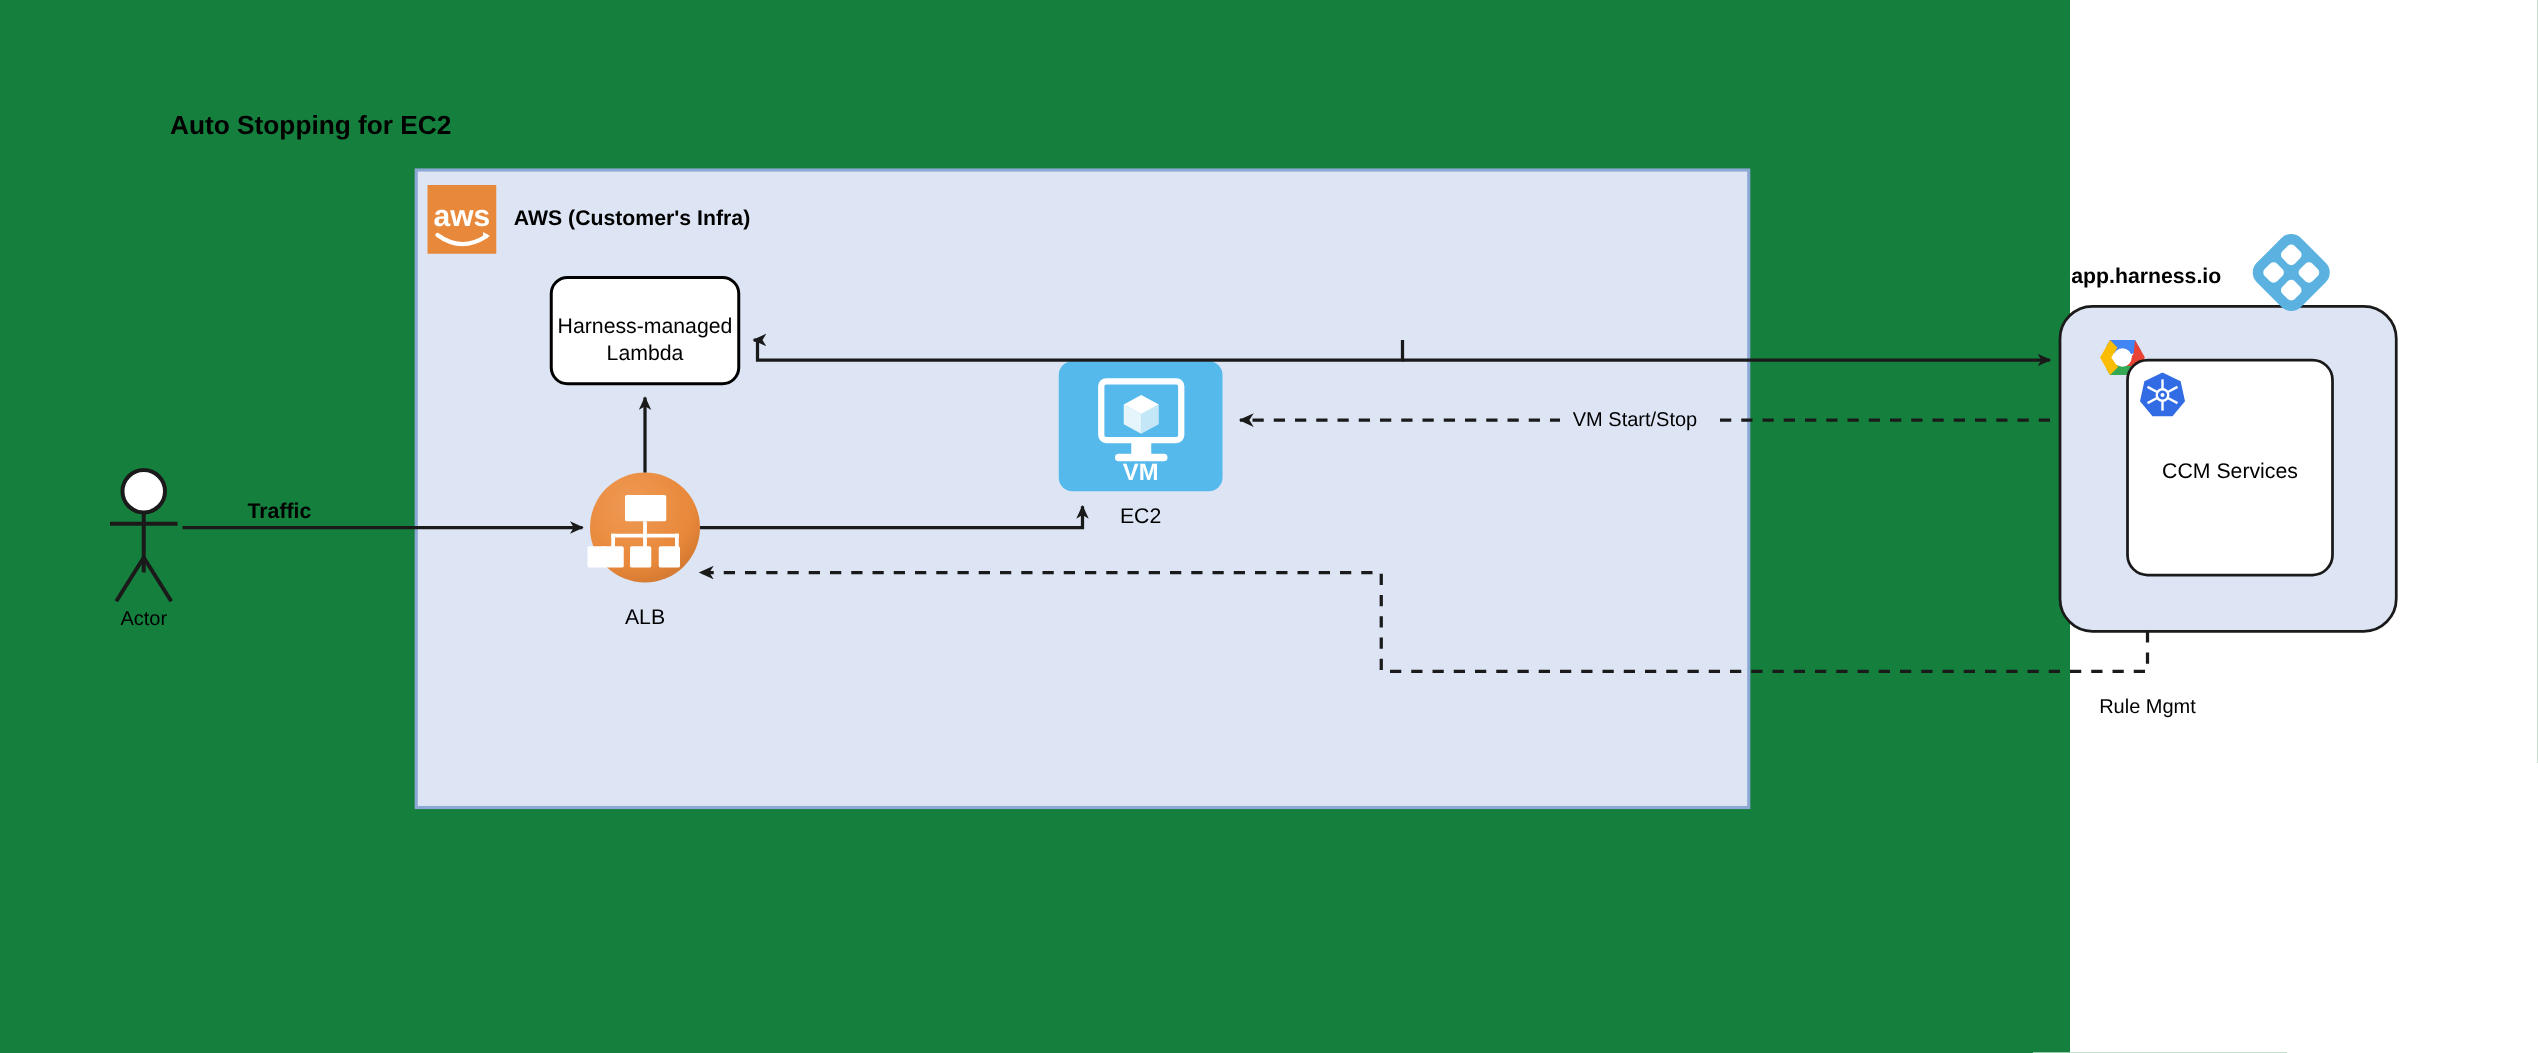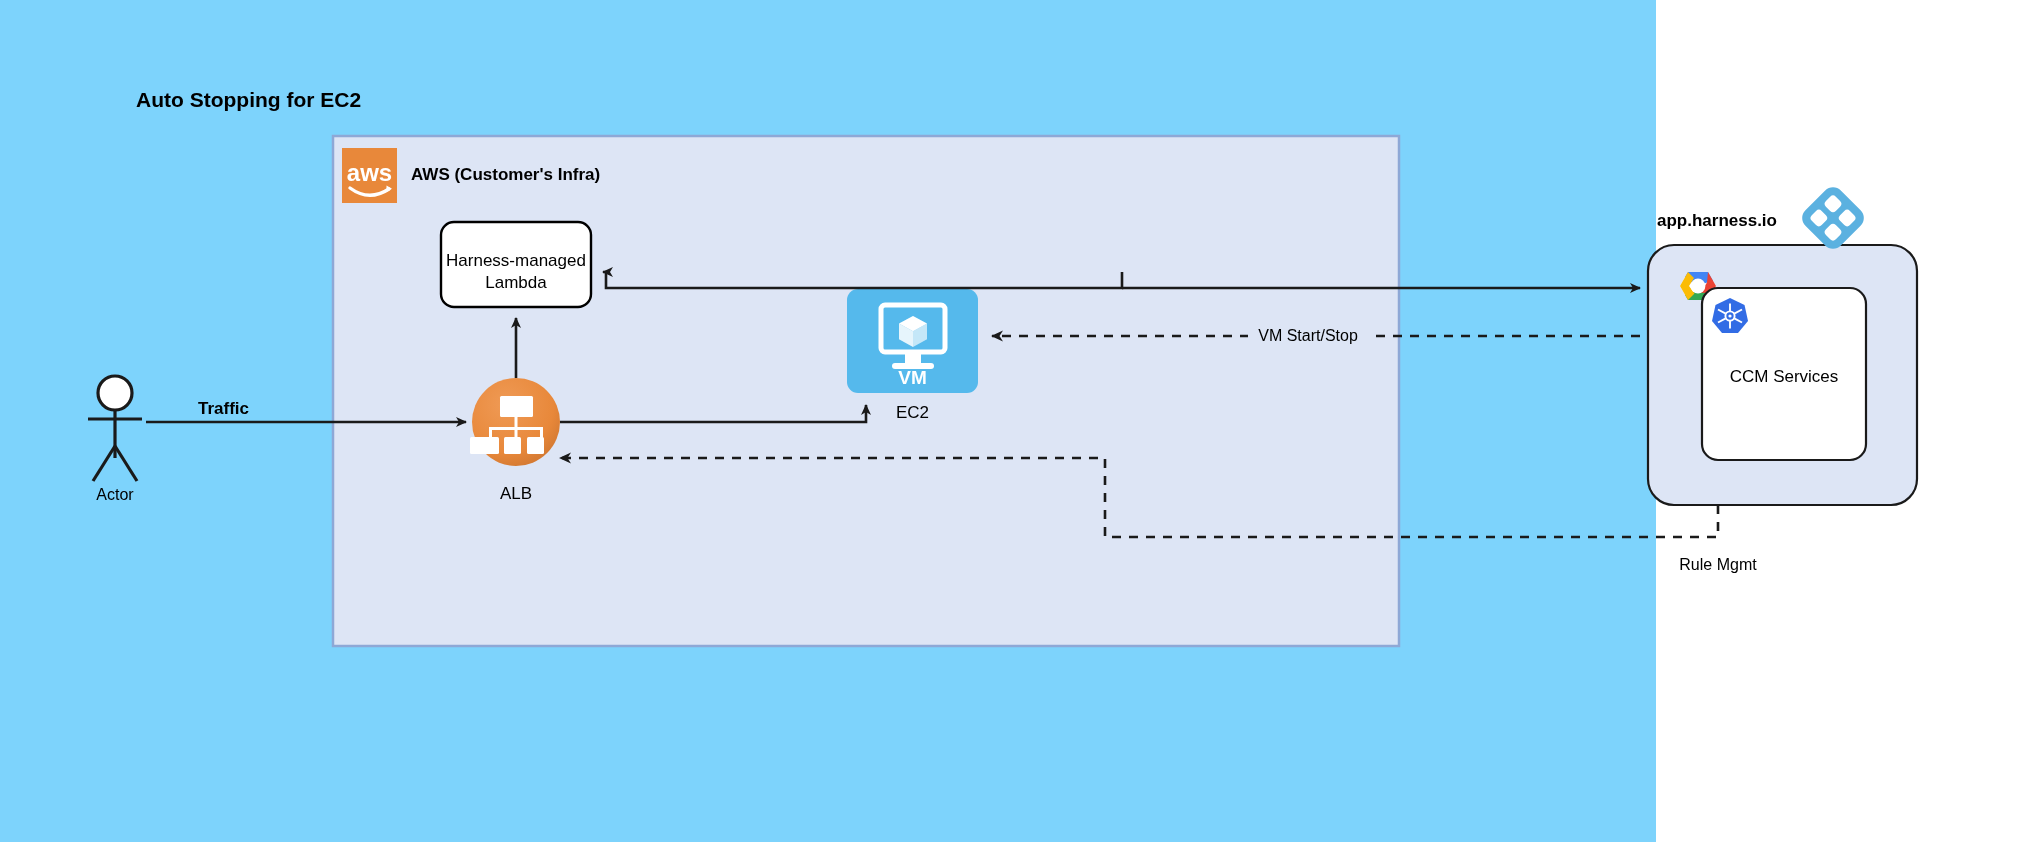--- a/index.html
+++ b/index.html
@@ -1,17 +1,17 @@
 <!DOCTYPE html>
 <html><head>
 <meta charset="utf-8">
 <style>
   html,body{margin:0;padding:0;background:#ffffff;}
   body{width:2030px;height:842px;font-family:"Liberation Sans",sans-serif;overflow:hidden;}
-  #stage{position:relative;width:1656px;height:842px;background:#7dd3fc;}
+  #stage{position:relative;width:1656px;height:842px;background:#15803d;}
   svg{display:block;}
   .ttl{font-weight:bold;font-size:21px;fill:#000;}
   .grp-ttl{font-weight:bold;font-size:17px;fill:#000;}
   .node-lbl{font-size:17px;fill:#000;}
   .node-lbl-sm{font-size:16px;fill:#000;}
   .edge-lbl{font-size:16px;fill:#000;}
   .edge-lbl-b{font-size:17px;font-weight:bold;fill:#000;}
   .vm-in{font-size:19px;font-weight:bold;fill:#ffffff;}
   .aws-txt{font-size:24px;font-weight:bold;fill:#ffffff;font-family:"Liberation Sans",sans-serif;}
 </style>

